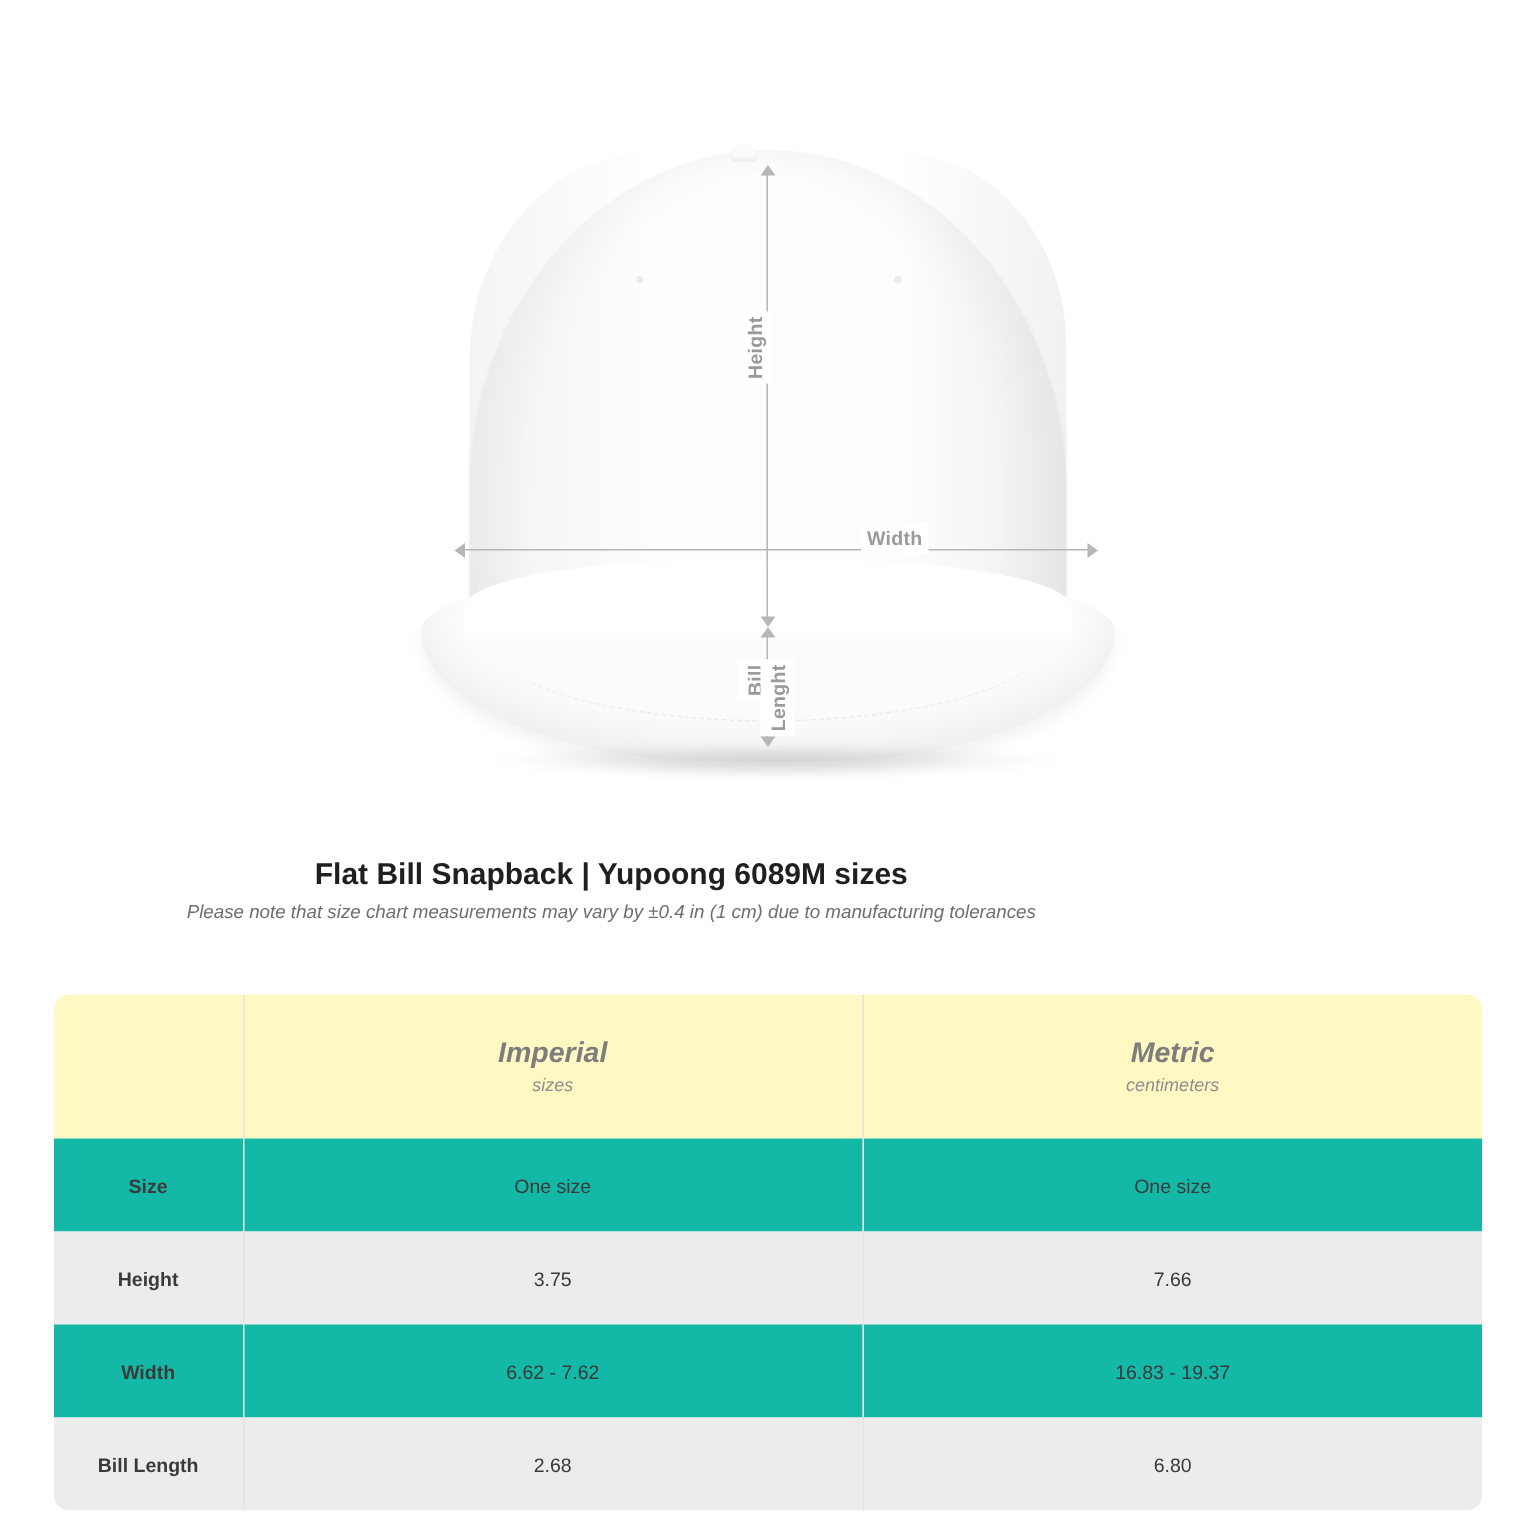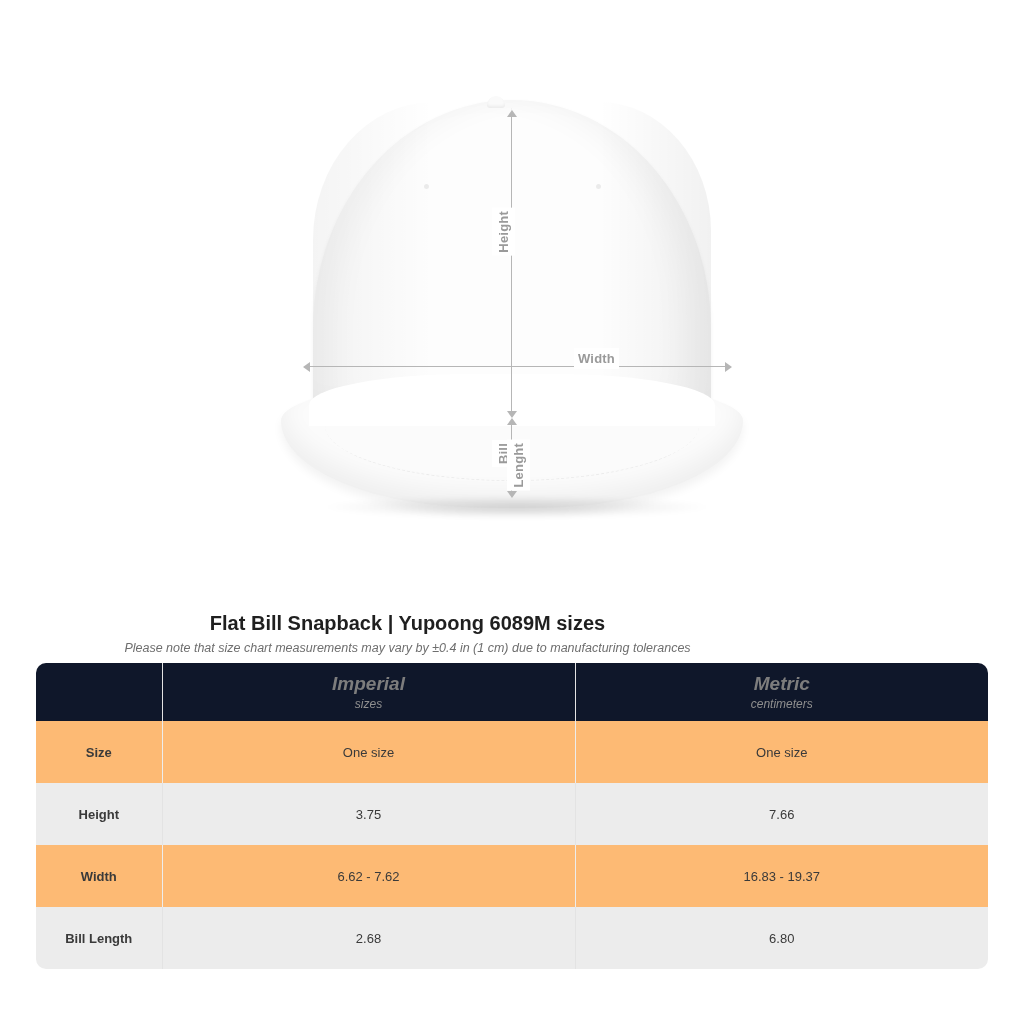--- a/index.html
+++ b/index.html
@@ -177,21 +177,21 @@
   .m-label.vertical {
     writing-mode: vertical-rl;
     text-orientation: mixed;
     transform: rotate(180deg);
   }
 
   
   .title-block {
     position: absolute;
     left: 0;
-    top: 612px;
+    top: 572px;
     width: 815px;
     text-align: center;
   }
   .chart-title {
     font-size: 20px;
     font-weight: bold;
     color: #1f1f1f;
     margin: 0 0 6px 0;
   }
   .chart-note {
@@ -211,43 +211,43 @@
     table-layout: fixed;
     border-radius: 10px;
     overflow: hidden;
   }
   .size-table td, .size-table th {
     padding: 0;
     text-align: center;
     vertical-align: middle;
   }
   .head-row td {
-    height: 58px;
-    background: #0f172a;
+    height: 96px;
+    background: #fef9c3;
   }
   .head-unit-title {
     font-size: 19px;
     font-style: italic;
     font-weight: bold;
     color: #7d7d7d;
     line-height: 1.15;
   }
   .head-unit-sub {
     font-size: 12px;
     font-style: italic;
     color: #8f8f8f;
     margin-top: 2px;
   }
   .body-row td {
     height: 62px;
     font-size: 13px;
     color: #3a3a3a;
   }
   .body-row.alt td { background: #ececec; }
-  .body-row.plain td { background: #fdba74; }
+  .body-row.plain td { background: #14b8a6; }
   .row-label {
     font-weight: bold;
     color: #4a4a4a;
     font-size: 13px;
   }
   .col-div {
     border-left: 1px solid #e3e3e3;
   }
   .body-row.plain .col-div { border-left: 1px solid #ededed; }
   .col-first { width: 126px; }

